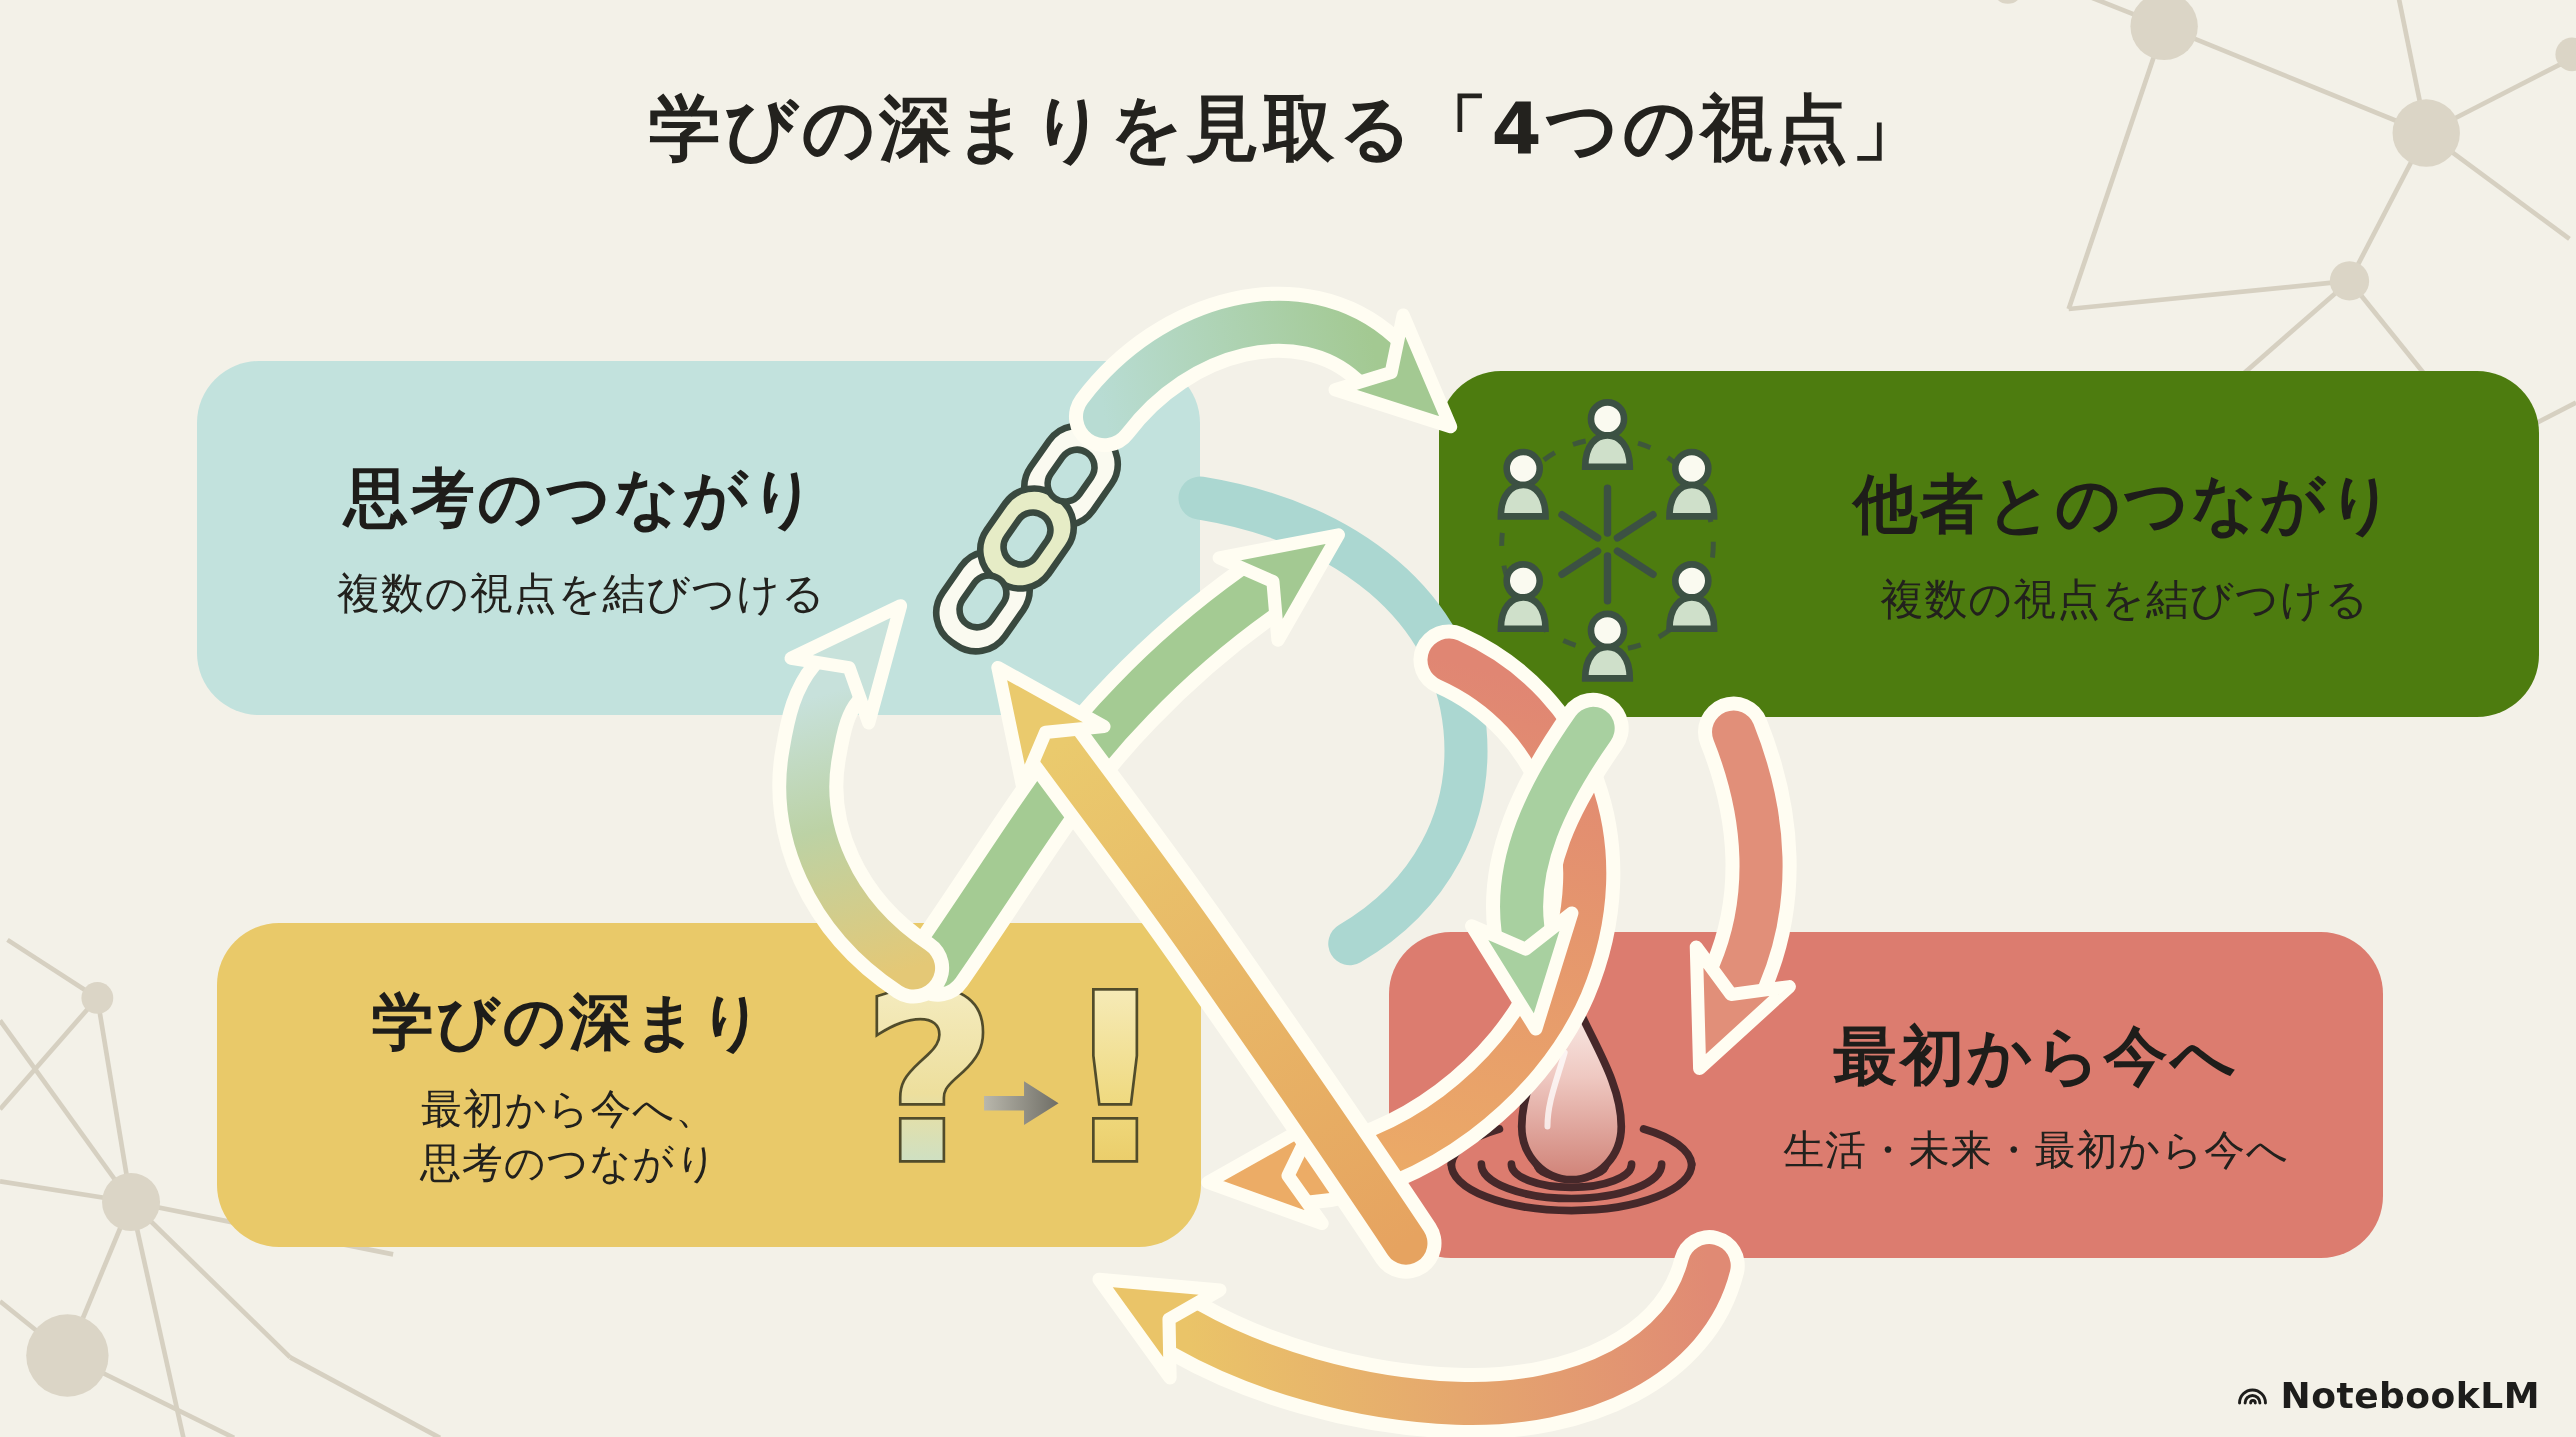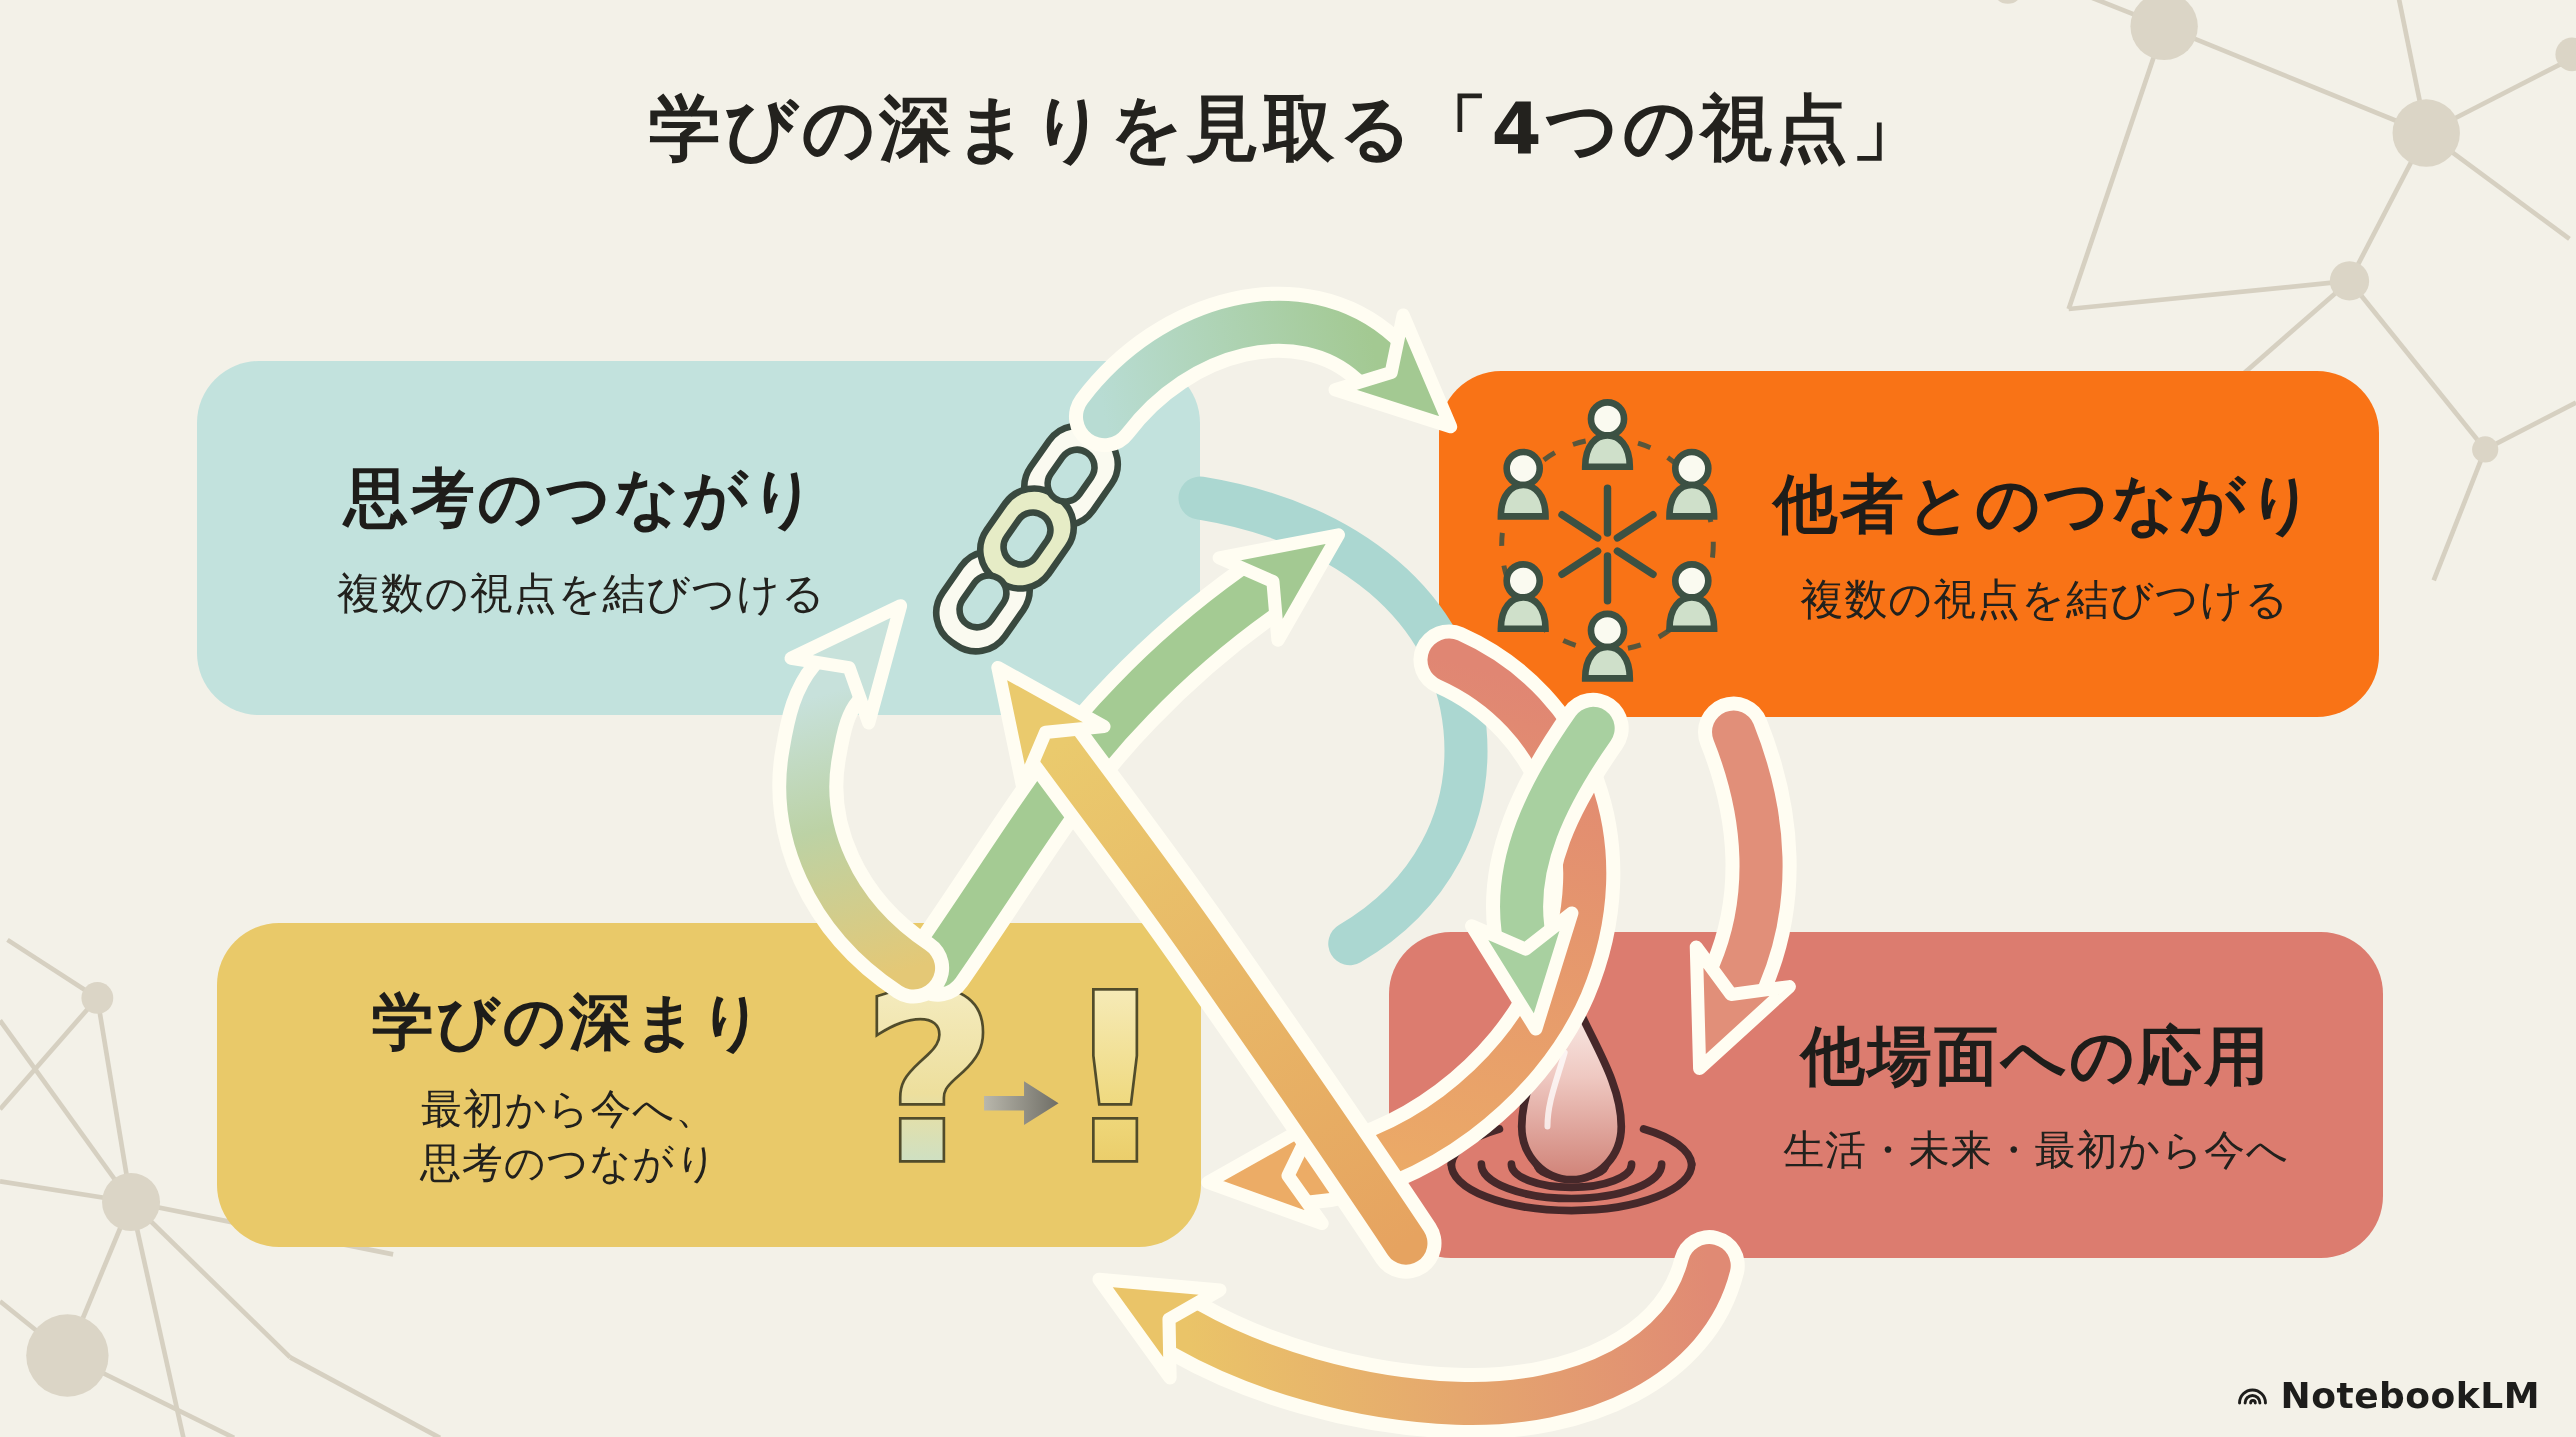--- a/index.html
+++ b/index.html
@@ -17,21 +17,21 @@
     color:#23221E;margin:0;
   }
   .card{
     position:absolute;z-index:1;border-radius:62px;
     display:flex;align-items:center;box-sizing:border-box;
   }
   .card-text{flex:1;text-align:center;}
   .card-title{font-size:64px;font-weight:700;letter-spacing:2.8px;color:#1E1D1A;}
   .card-sub{font-size:43px;font-weight:500;letter-spacing:0.9px;color:#22211D;margin-top:24px;line-height:1.3;}
   .card-thinking{left:197px;top:361px;width:1003px;height:354px;background:#C2E2DD;padding:0 56px 0 56px;}
-  .card-others{left:1439px;top:371px;width:940px;height:346px;background:#f97316;padding:0 37px 0 28px;}
+  .card-others{left:1439px;top:371px;width:1100px;height:346px;background:#4d7c0f;padding:0 37px 0 28px;}
   .card-question{left:217px;top:923px;width:984px;height:324px;background:#E9C969;padding:0 37px 0 66px;}
   .card-question .card-title{font-size:62px;}
   .card-question .card-sub{font-size:41px;margin-top:19px;text-align:center;}
   .card-deepening{left:1389px;top:932px;width:994px;height:326px;background:#DC7C6F;padding:0 37px 0 28px;}
   .card-deepening .card-sub{font-size:41px;}
   .card-icon{flex:0 0 auto;}
   .arrows{z-index:2;}
   .arrow-outline{fill:none;stroke:#FFFDF2;stroke-width:76;stroke-linecap:round;stroke-linejoin:round;}
   .arrow-body{fill:none;stroke-width:46;stroke-linecap:round;stroke-linejoin:round;}
   .ring{fill:none;stroke-width:46;stroke-linecap:round;}
@@ -199,21 +199,21 @@
         <path d="M40,240 A140,54 0 0 1 96,199"></path>
         <path d="M264,199 A140,54 0 0 1 320,240"></path>
         <path d="M75,240 A105,40 0 0 0 285,240"></path>
         <path d="M110,240 A70,27 0 0 0 250,240"></path>
         <path d="M140,240 A40,16 0 0 0 220,240"></path>
       </g>
       <path d="M180,38 C196,86 238,140 238,196 A58,62 0 1 1 122,196 C122,140 164,86 180,38 Z" fill="url(#dropGrad)" stroke="#46282A" stroke-width="9"></path>
       <path d="M172,110 C162,145 152,168 152,196" fill="none" stroke="#FFFFFF" stroke-width="7" stroke-linecap="round" opacity="0.75"></path>
     </svg>
     <div class="card-text">
-      <div class="card-title">他場面への応用</div>
+      <div class="card-title">最初から今へ</div>
       <div class="card-sub">生活・未来・最初から今へ</div>
     </div>
   </section>
 
   <svg class="layer arrows" viewBox="0 0 2752 1536" aria-hidden="true">
     <defs>
       <linearGradient id="g-top" gradientUnits="userSpaceOnUse" x1="1180" y1="445" x2="1470" y2="383">
         <stop offset="0" stop-color="#B8DCD3"></stop>
           <stop offset="1" stop-color="#A3C992"></stop>
       </linearGradient>

